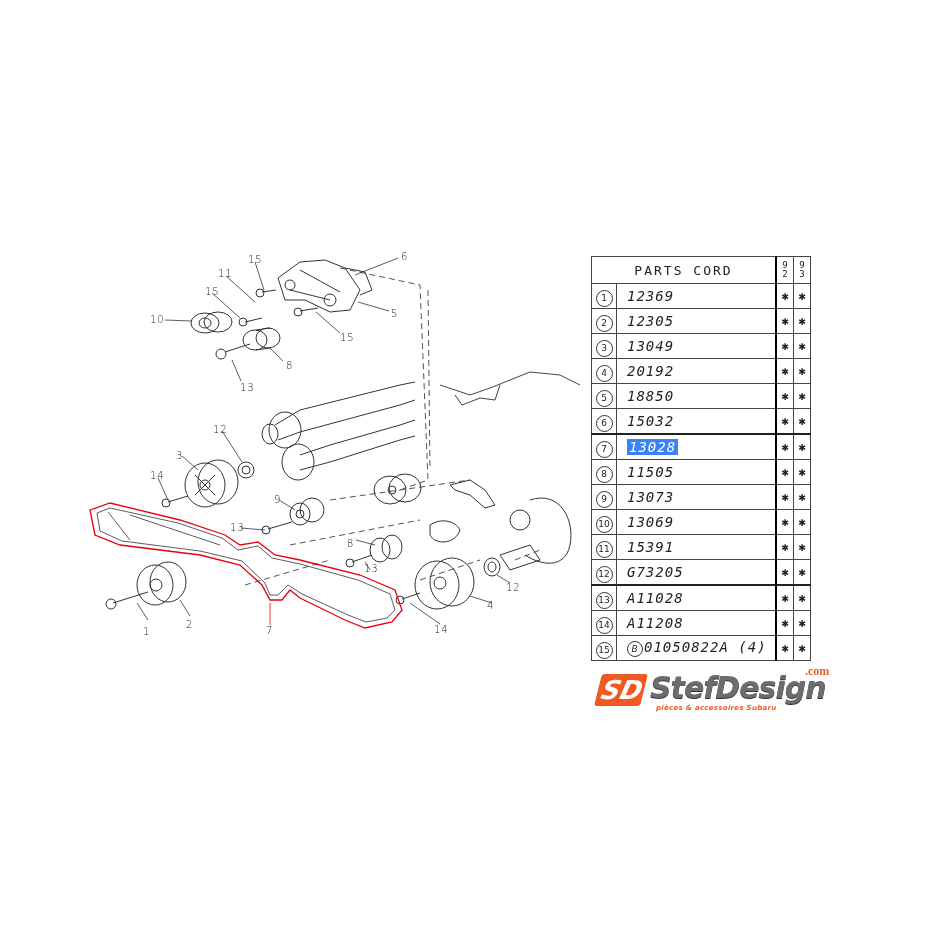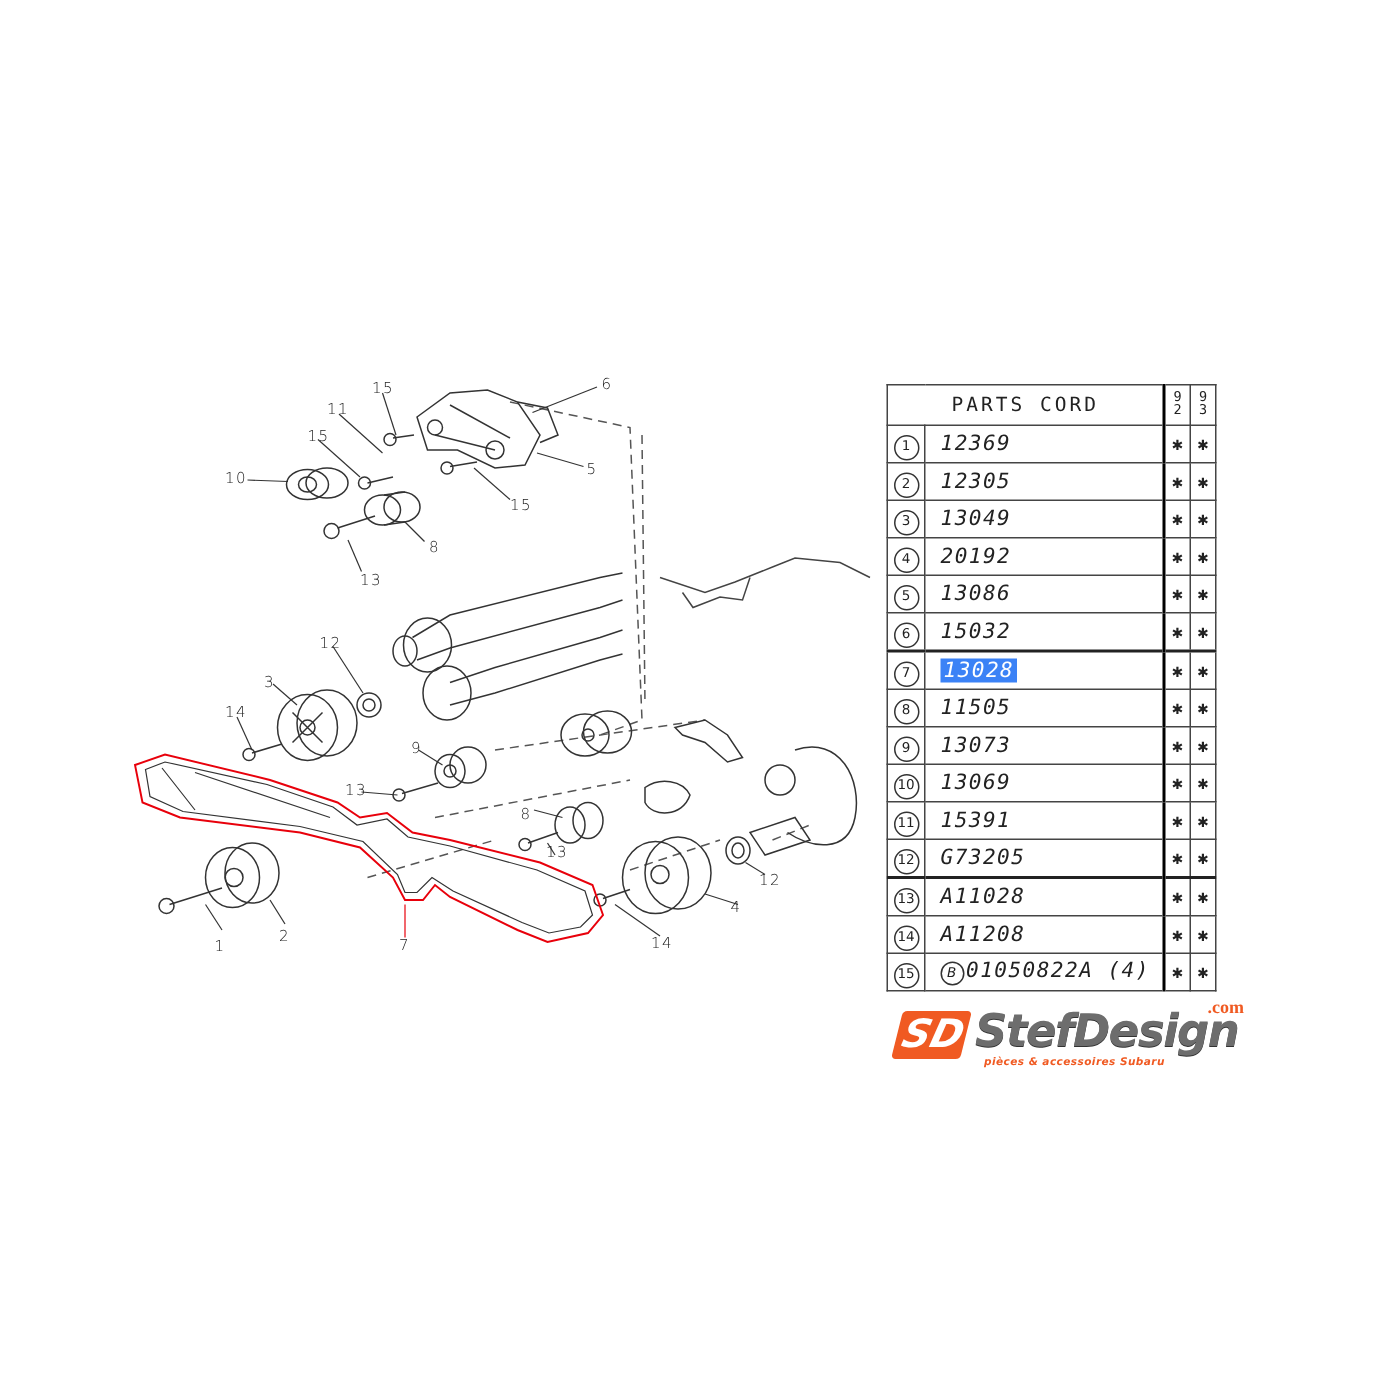--- a/index.html
+++ b/index.html
@@ -248,21 +248,21 @@
         <td class="mark mark2">✱</td>
       </tr>
     <tr>
         <td class="idx"><span class="circ">4</span></td>
         <td class="code">20192</td>
         <td class="mark">✱</td>
         <td class="mark mark2">✱</td>
       </tr>
     <tr>
         <td class="idx"><span class="circ">5</span></td>
-        <td class="code">13086</td>
+        <td class="code">18850</td>
         <td class="mark">✱</td>
         <td class="mark mark2">✱</td>
       </tr>
     <tr>
         <td class="idx"><span class="circ">6</span></td>
         <td class="code">15032</td>
         <td class="mark">✱</td>
         <td class="mark mark2">✱</td>
       </tr>
     <tr class="thick">

